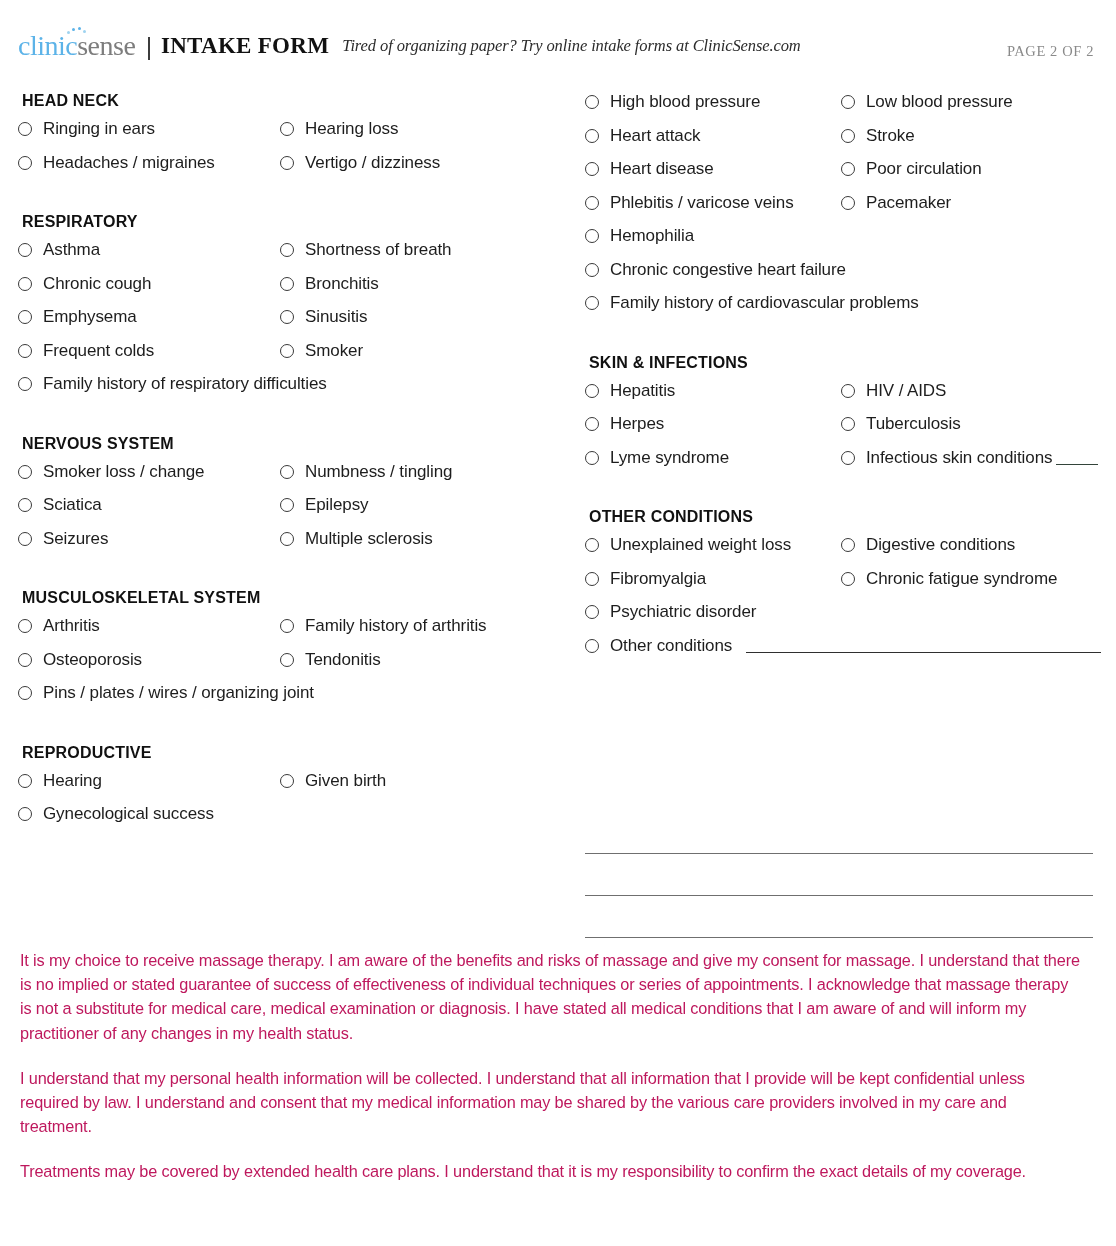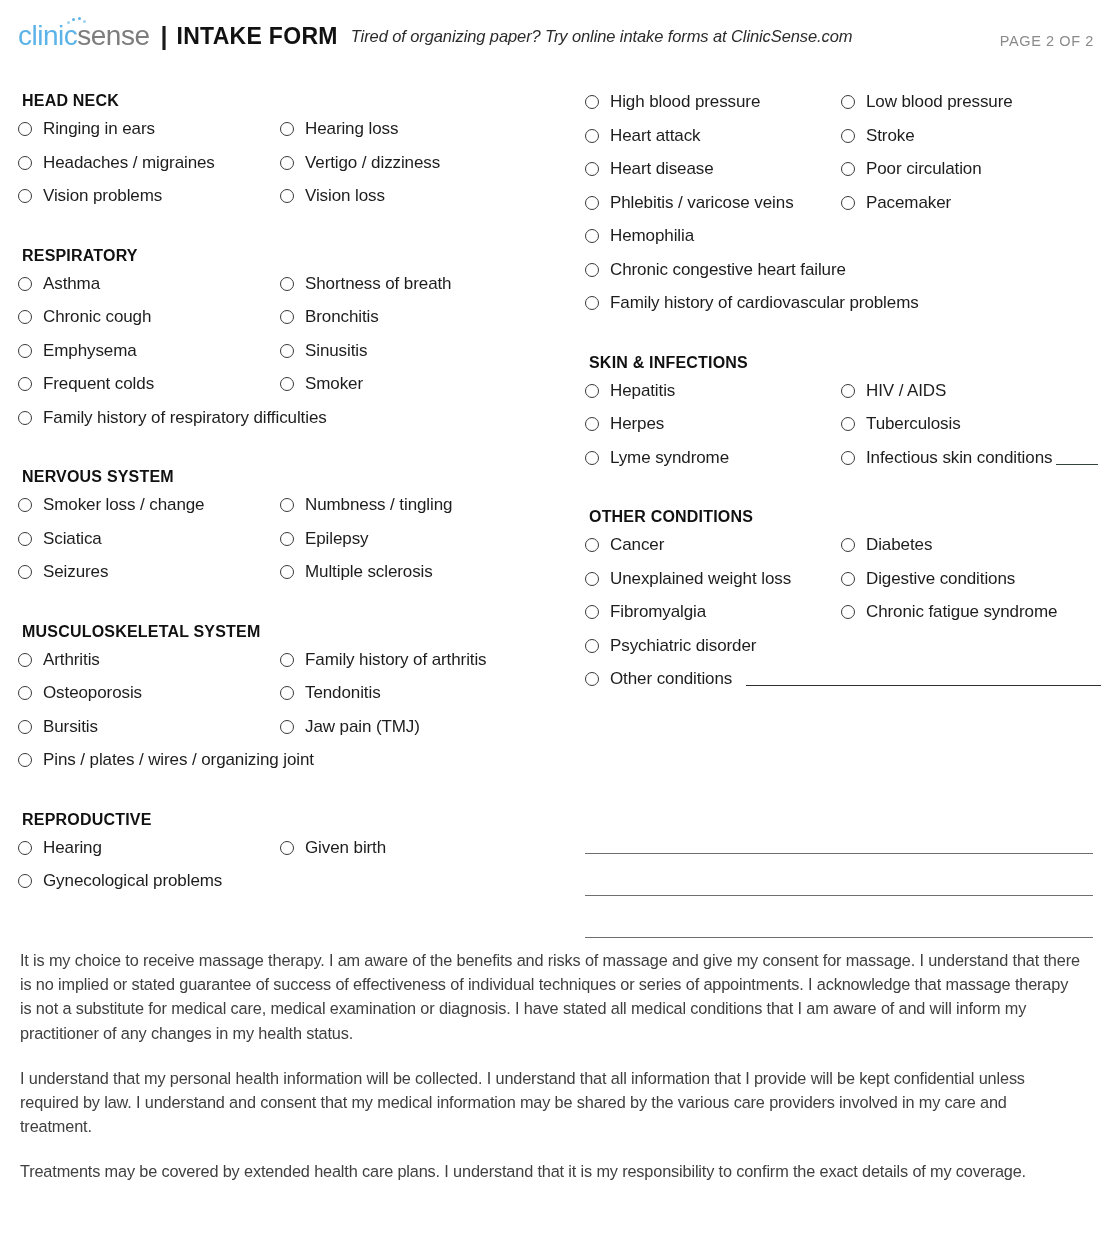--- a/index.html
+++ b/index.html
@@ -12,24 +12,25 @@
     height: 1246px;
     font-family: "Liberation Sans", sans-serif;
     color: #1a1a1a;
     position: relative;
     overflow: hidden;
   }
 
   
   .header {
     position: absolute;
-    left: 0; top: 4px;
+    left: 0; top: 14px;
     width: 1116px; height: 64px;
     display: flex;
     align-items: center;
+    font-family: Liberation Serif, serif;
   }
   .logo-wrap {
     margin-left: 18px;
     display: flex;
     align-items: baseline;
     position: relative;
   }
   .logo-clinic {
     font-size: 28px;
     font-weight: 400;
@@ -182,21 +183,21 @@
   .consent {
     position: absolute;
     left: 20px;
     top: 948px;
     width: 1068px;
   }
   .consent p {
     margin: 0 8px 21px 0;
     font-size: 16.3px;
     line-height: 24.2px;
-    color: #404040;
+    color: #be185d;
     letter-spacing: -0.15px;
   }
   .consent p:last-child { margin-bottom: 0; }
 </style>
 </head>
 <body>
 
 <div class="header">
   <div class="logo-wrap">
     <span class="logo-dots">
@@ -231,30 +232,20 @@
         <div class="row">
           <div class="opt c1">
             <span class="radio"></span>
             <span class="opt-label">Headaches / migraines</span>
           </div>
           <div class="opt c2">
             <span class="radio"></span>
             <span class="opt-label">Vertigo / dizziness</span>
           </div>
         </div>
-        <div class="row">
-          <div class="opt c1">
-            <span class="radio"></span>
-            <span class="opt-label">Vision problems</span>
-          </div>
-          <div class="opt c2">
-            <span class="radio"></span>
-            <span class="opt-label">Vision loss</span>
-          </div>
-        </div>
       </div>
     </div>
     <div class="section">
       <div class="section-title">RESPIRATORY</div>
       <div class="rows">
         <div class="row">
           <div class="opt c1">
             <span class="radio"></span>
             <span class="opt-label">Asthma</span>
           </div>
@@ -352,30 +343,20 @@
         <div class="row">
           <div class="opt c1">
             <span class="radio"></span>
             <span class="opt-label">Osteoporosis</span>
           </div>
           <div class="opt c2">
             <span class="radio"></span>
             <span class="opt-label">Tendonitis</span>
           </div>
         </div>
-        <div class="row">
-          <div class="opt c1">
-            <span class="radio"></span>
-            <span class="opt-label">Bursitis</span>
-          </div>
-          <div class="opt c2">
-            <span class="radio"></span>
-            <span class="opt-label">Jaw pain (TMJ)</span>
-          </div>
-        </div>
         <div class="row wide">
           <div class="opt full">
             <span class="radio"></span>
             <span class="opt-label">Pins / plates / wires / organizing joint</span>
           </div>
         </div>
       </div>
     </div>
     <div class="section">
       <div class="section-title">REPRODUCTIVE</div>
@@ -386,21 +367,21 @@
             <span class="opt-label">Hearing</span>
           </div>
           <div class="opt c2">
             <span class="radio"></span>
             <span class="opt-label">Given birth</span>
           </div>
         </div>
         <div class="row wide">
           <div class="opt full">
             <span class="radio"></span>
-            <span class="opt-label">Gynecological problems</span>
+            <span class="opt-label">Gynecological success</span>
           </div>
         </div>
       </div>
     </div>
   </div>
 
 <div class="col-right">
     <div class="section">
       <div class="rows">
         <div class="row">
@@ -495,30 +476,20 @@
             <span class="radio"></span>
             <span class="opt-label">Infectious skin conditions</span>
           </div>
           <span class="stub-line"></span>
         </div>
       </div>
     </div>
     <div class="section">
       <div class="section-title">OTHER CONDITIONS</div>
       <div class="rows">
-        <div class="row">
-          <div class="opt c1">
-            <span class="radio"></span>
-            <span class="opt-label">Cancer</span>
-          </div>
-          <div class="opt c2">
-            <span class="radio"></span>
-            <span class="opt-label">Diabetes</span>
-          </div>
-        </div>
         <div class="row">
           <div class="opt c1">
             <span class="radio"></span>
             <span class="opt-label">Unexplained weight loss</span>
           </div>
           <div class="opt c2">
             <span class="radio"></span>
             <span class="opt-label">Digestive conditions</span>
           </div>
         </div>

